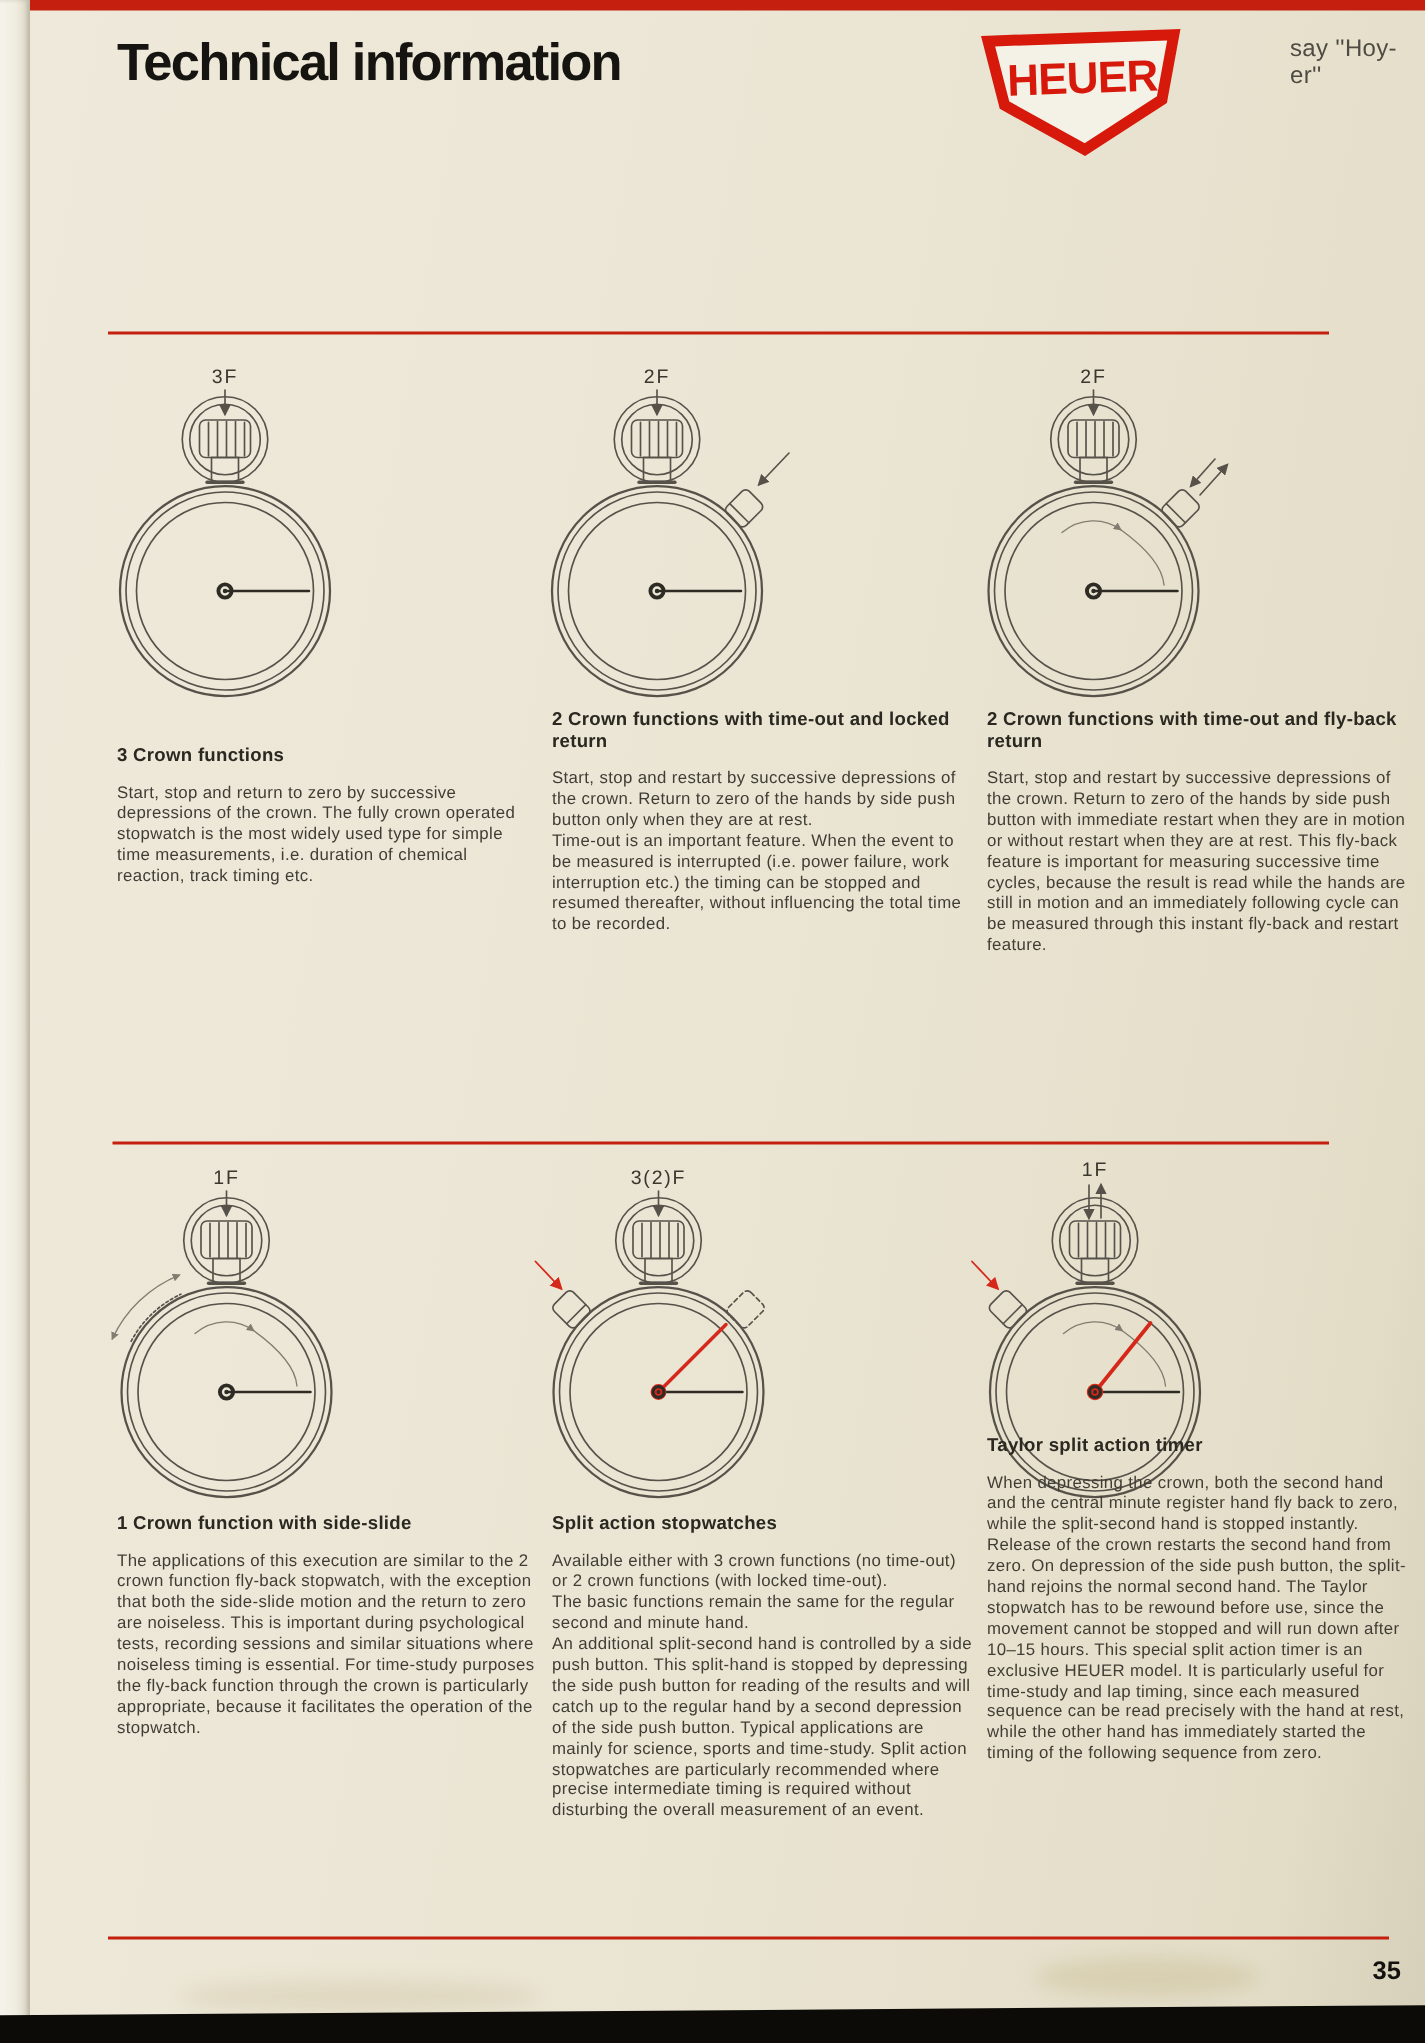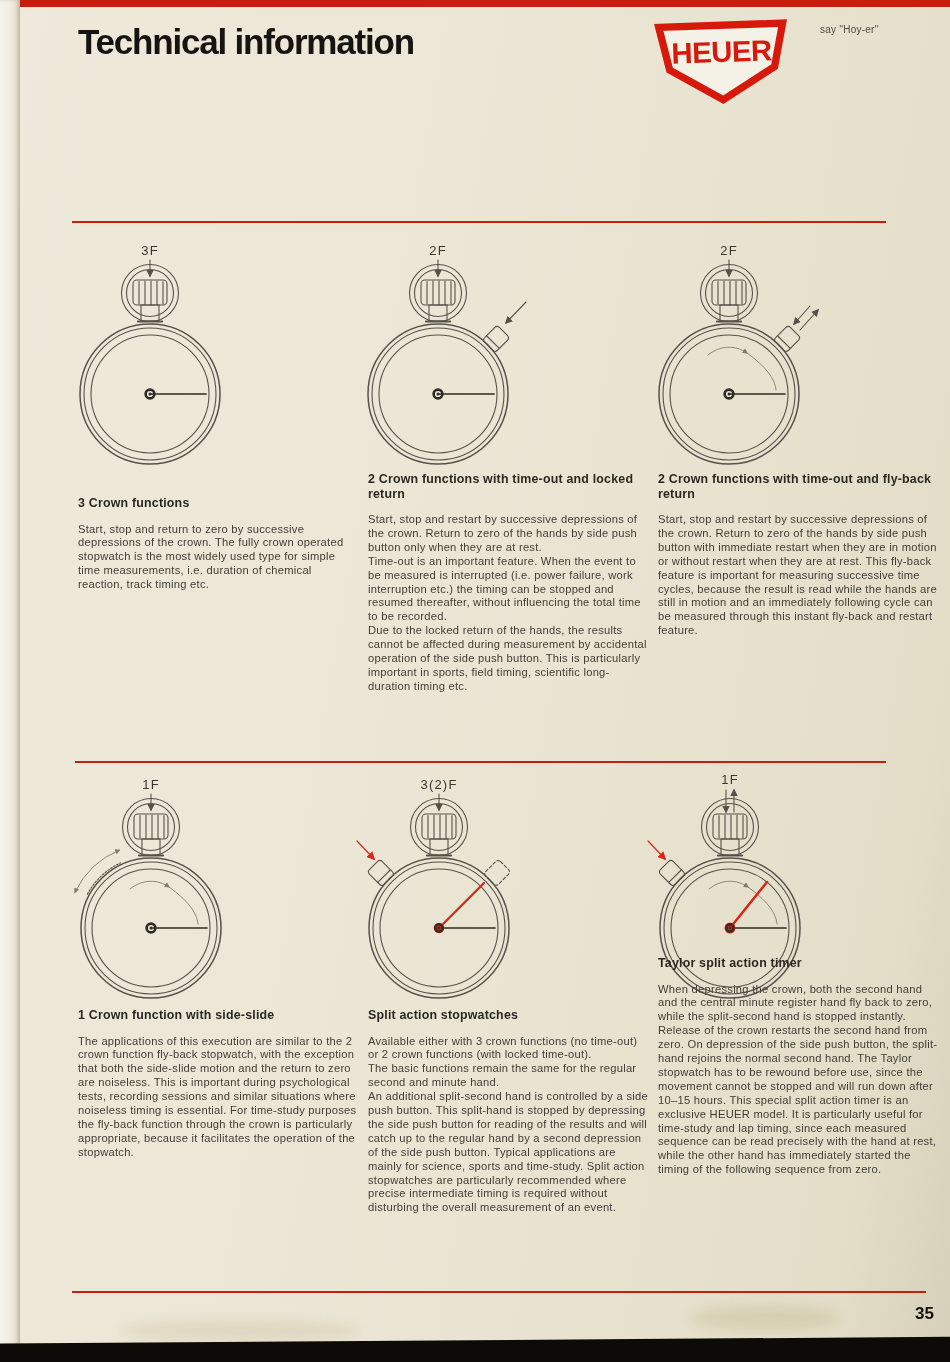--- a/index.html
+++ b/index.html
@@ -20,21 +20,21 @@
     clip-path:polygon(0 34%,100% 10%,100% 100%,0 100%);}
   .stain{position:absolute;border-radius:50%;filter:blur(6px);}
   .stain.a{left:690px;top:1305px;width:150px;height:26px;background:rgba(168,142,72,.18);}
   .stain.b{left:120px;top:1320px;width:240px;height:22px;background:rgba(160,138,80,.14);}
 
   .title{position:absolute;left:78px;top:22px;margin:0;font-size:35px;font-weight:bold;
     letter-spacing:-1.2px;color:#161410;}
   .subtitle{position:absolute;left:78px;top:68px;margin:0;font-size:19px;font-weight:bold;
     letter-spacing:-0.2px;color:#1c1a15;}
   .logo{position:absolute;left:652px;top:20px;transform:rotate(-2deg);}
-  .say{position:absolute;left:820px;top:24px;font-size:10px;color:#4e4b42;letter-spacing:.2px;text-align:right;}
+  .say{position:absolute;left:860px;top:24px;font-size:16px;color:#4e4b42;letter-spacing:.2px;}
 
   .rule{position:absolute;height:2px;background:var(--red);}
   .rule.r1{left:72px;top:221px;width:814px;}
   .rule.r2{left:75px;top:761px;width:811px;}
   .rule.r3{left:72px;top:1291px;width:854px;}
 
   .cell{position:absolute;width:282px;}
   .cell h3{margin:0 0 12px 0;font-size:12.4px;line-height:14.5px;font-weight:bold;
     color:#2a2820;letter-spacing:.2px;}
   .cell p{margin:0;font-size:11.2px;line-height:13.9px;color:var(--body_ink);letter-spacing:.25px;}
@@ -264,21 +264,20 @@
   <div class="cell" style="left:78px;top:496px">
     <h3>3 Crown functions</h3>
     <p>Start, stop and return to zero by successive depressions of the crown. The fully crown operated stopwatch is the most widely used type for simple time measurements, i.e. duration of chemical reaction, track timing etc.</p>
     <p></p>
     <p></p>
   </div>
   <div class="cell" style="left:368px;top:472px">
     <h3>2 Crown functions with time-out and locked return</h3>
     <p>Start, stop and restart by successive depressions of the crown. Return to zero of the hands by side push button only when they are at rest.</p>
     <p>Time-out is an important feature. When the event to be measured is interrupted (i.e. power failure, work interruption etc.) the timing can be stopped and resumed thereafter, without influencing the total time to be recorded.</p>
-    <p>Due to the locked return of the hands, the results cannot be affected during measurement by accidental operation of the side push button. This is particularly important in sports, field timing, scientific long-duration timing etc.</p>
   </div>
   <div class="cell" style="left:658px;top:472px">
     <h3>2 Crown functions with time-out and fly-back return</h3>
     <p>Start, stop and restart by successive depressions of the crown. Return to zero of the hands by side push button with immediate restart when they are in motion or without restart when they are at rest. This fly-back feature is important for measuring successive time cycles, because the result is read while the hands are still in motion and an immediately following cycle can be measured through this instant fly-back and restart feature.</p>
     <p></p>
     <p></p>
   </div>
   <div class="cell" style="left:78px;top:1008px">
     <h3>1 Crown function with side-slide</h3>
     <p>The applications of this execution are similar to the 2 crown function fly-back stopwatch, with the exception that both the side-slide motion and the return to zero are noiseless. This is important during psychological tests, recording sessions and similar situations where noiseless timing is essential. For time-study purposes the fly-back function through the crown is particularly appropriate, because it facilitates the operation of the stopwatch.</p>

